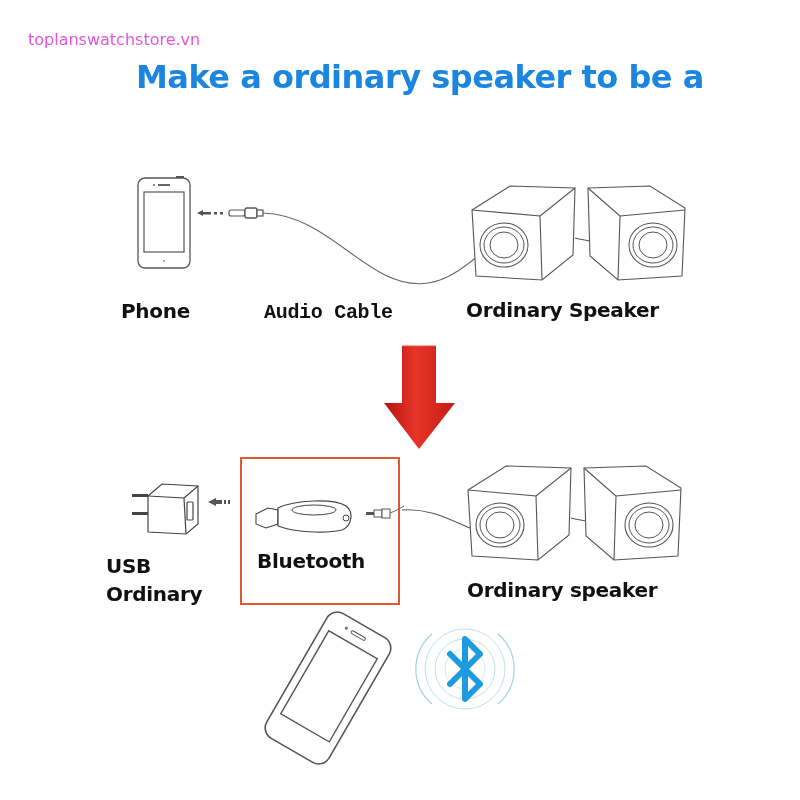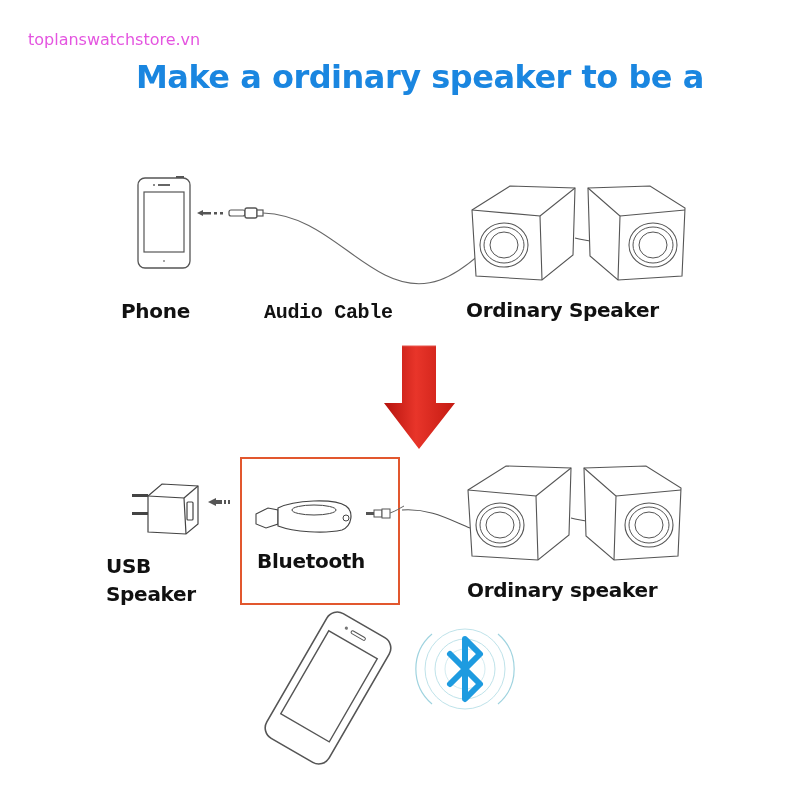--- a/index.html
+++ b/index.html
@@ -121,21 +121,21 @@
     <path d="M118 8 L150 36 L148 100" fill="none" stroke="#555" stroke-width="1.1"></path>
     <path d="M150 36 L215 30" fill="none" stroke="#555" stroke-width="1.1"></path>
     <ellipse cx="183" cy="65" rx="24" ry="22" fill="none" stroke="#555" stroke-width="1.1"></ellipse>
     <ellipse cx="183" cy="65" rx="20" ry="18" fill="none" stroke="#555" stroke-width="1"></ellipse>
     <ellipse cx="183" cy="65" rx="14" ry="13" fill="none" stroke="#555" stroke-width="1"></ellipse>
   </g>
 </svg>
 
 <div class="abs label" style="left:106px;top:552px;">
   <div>USB</div>
-  <div>Speaker</div>
+  <div>Ordinary</div>
 </div>
 <div class="abs label" style="left:257px;top:547px;">
   <div>Bluetooth</div>
 </div>
 <div class="abs label" style="left:467px;top:576px;">Ordinary speaker</div>
 
 <svg style="left:250px;top:608px;" width="150" height="160" viewBox="0 0 150 160">
   <g transform="translate(78,80) rotate(30) translate(-36,-72)">
     <rect x="0" y="0" width="72" height="144" rx="12" fill="#fff" stroke="#555" stroke-width="1.6"></rect>
     <rect x="8" y="22" width="56" height="96" fill="#fff" stroke="#555" stroke-width="1.4"></rect>

